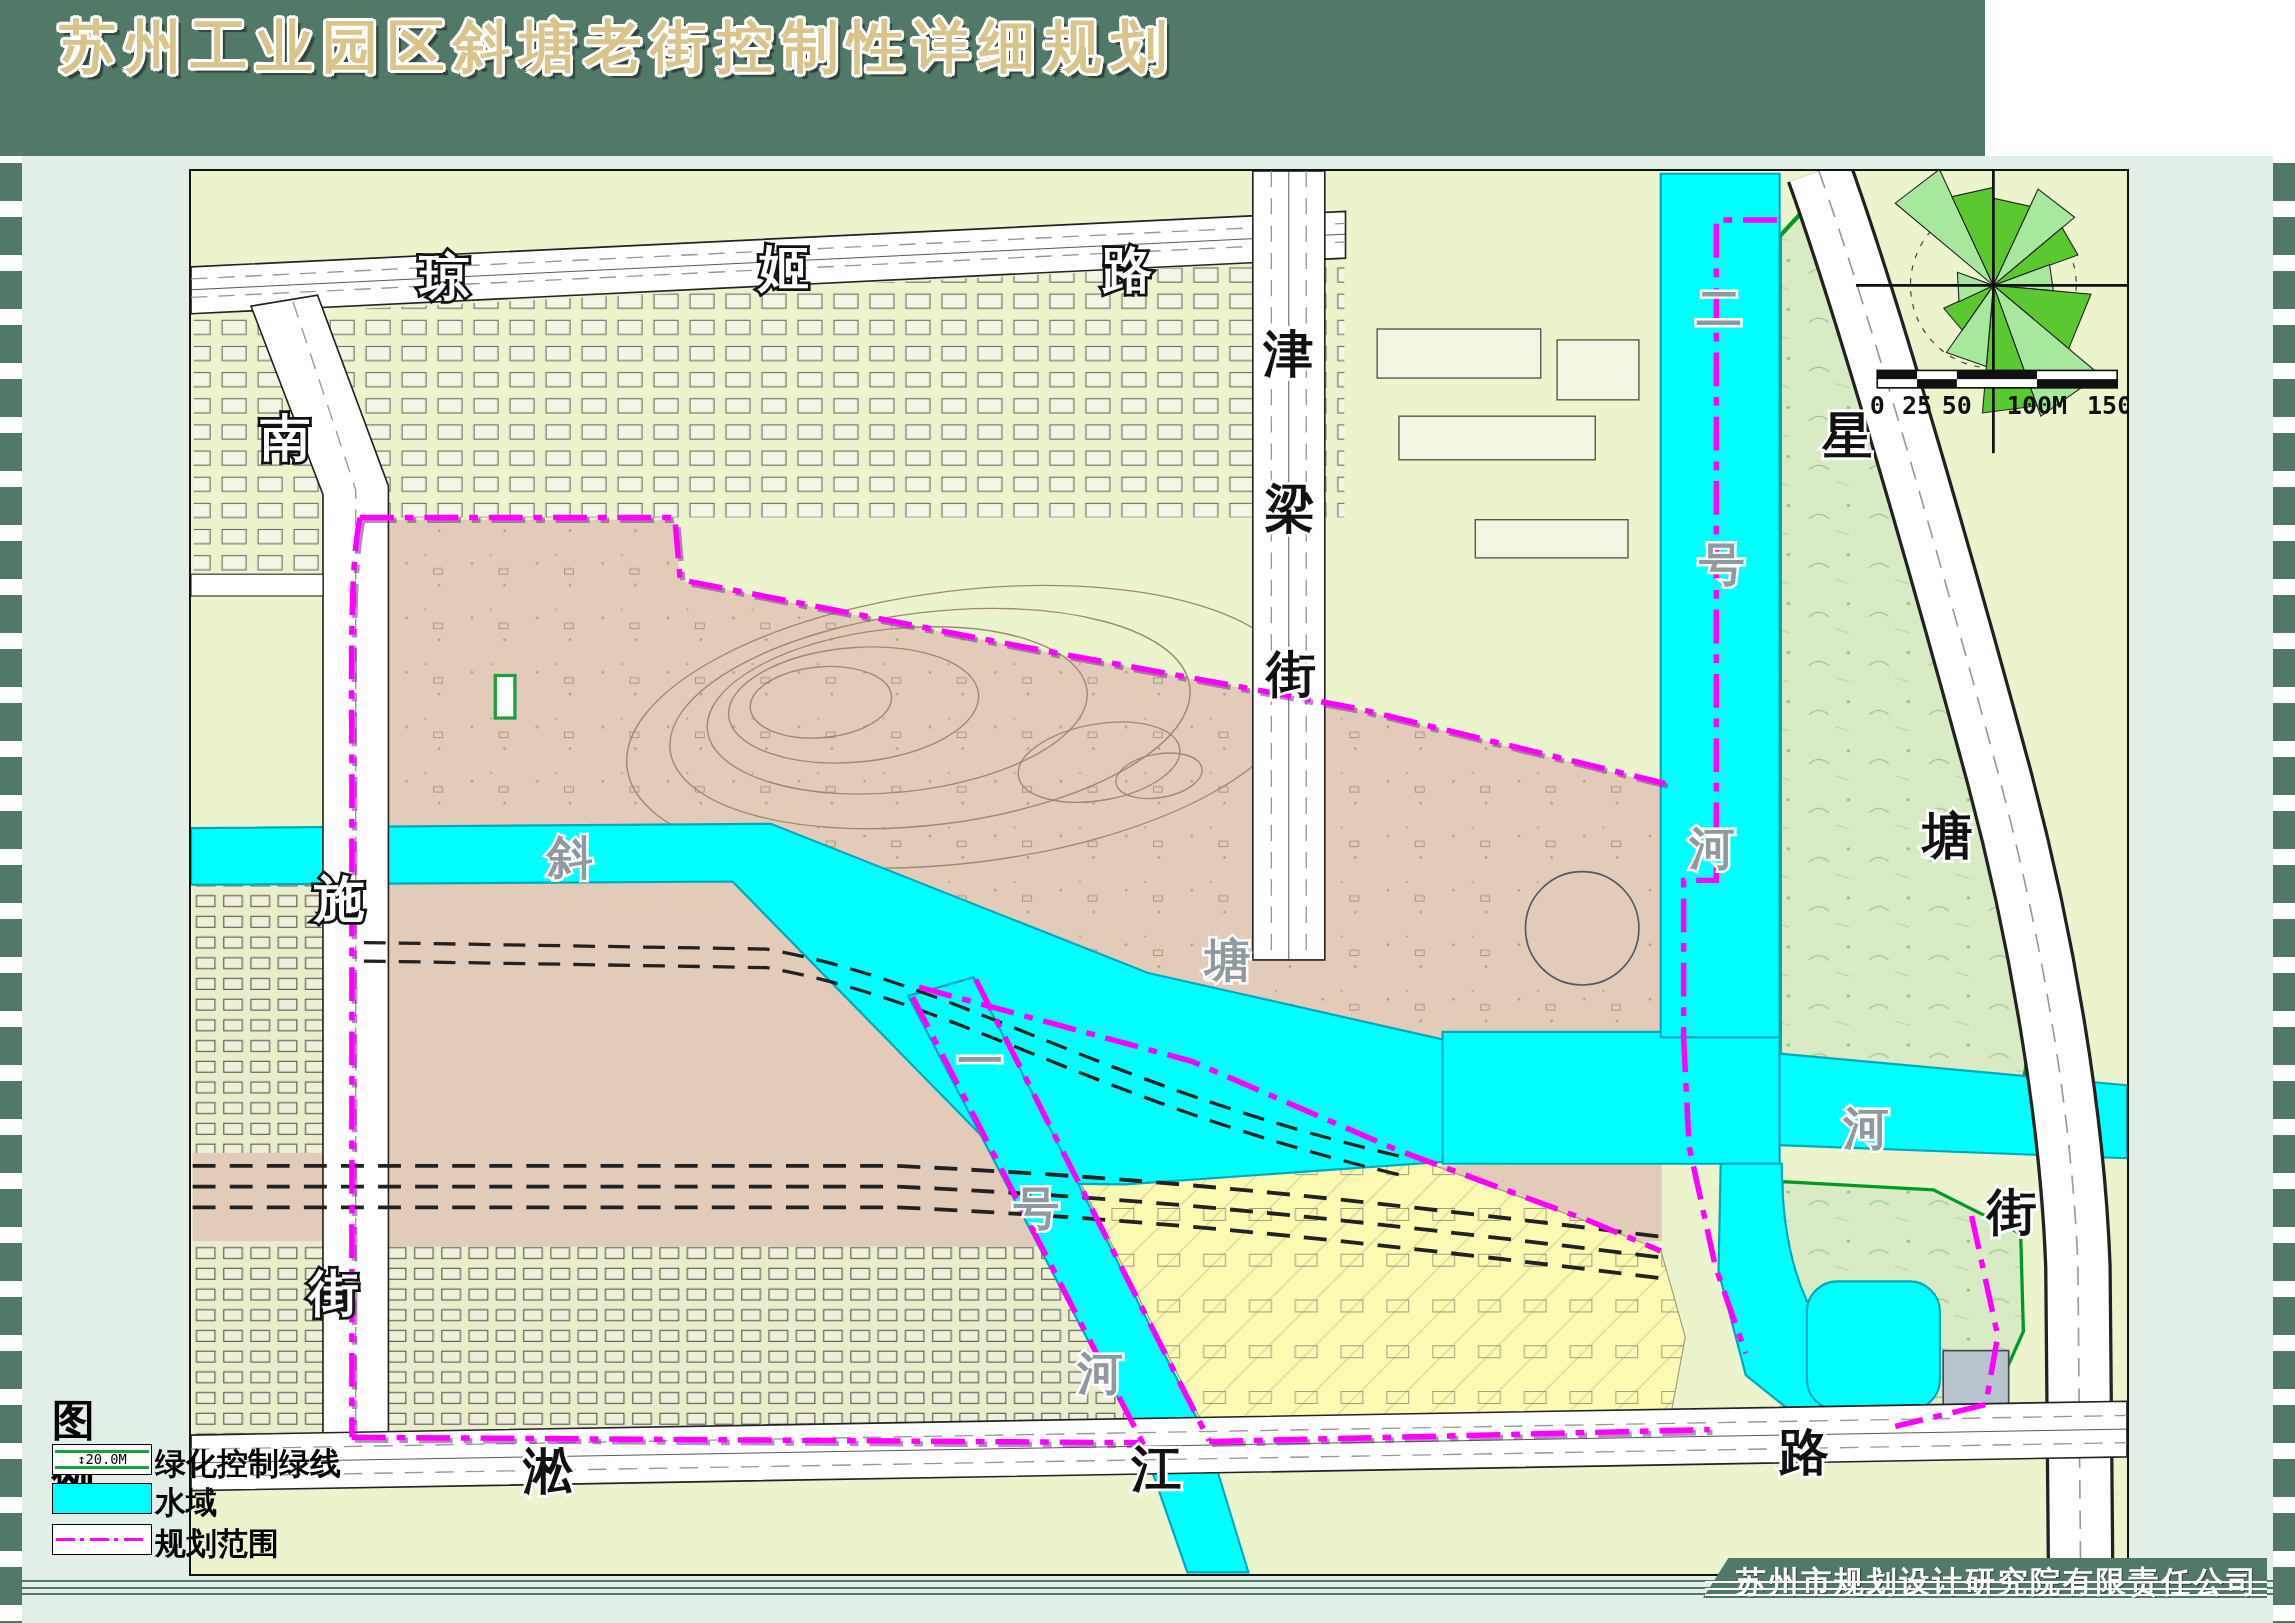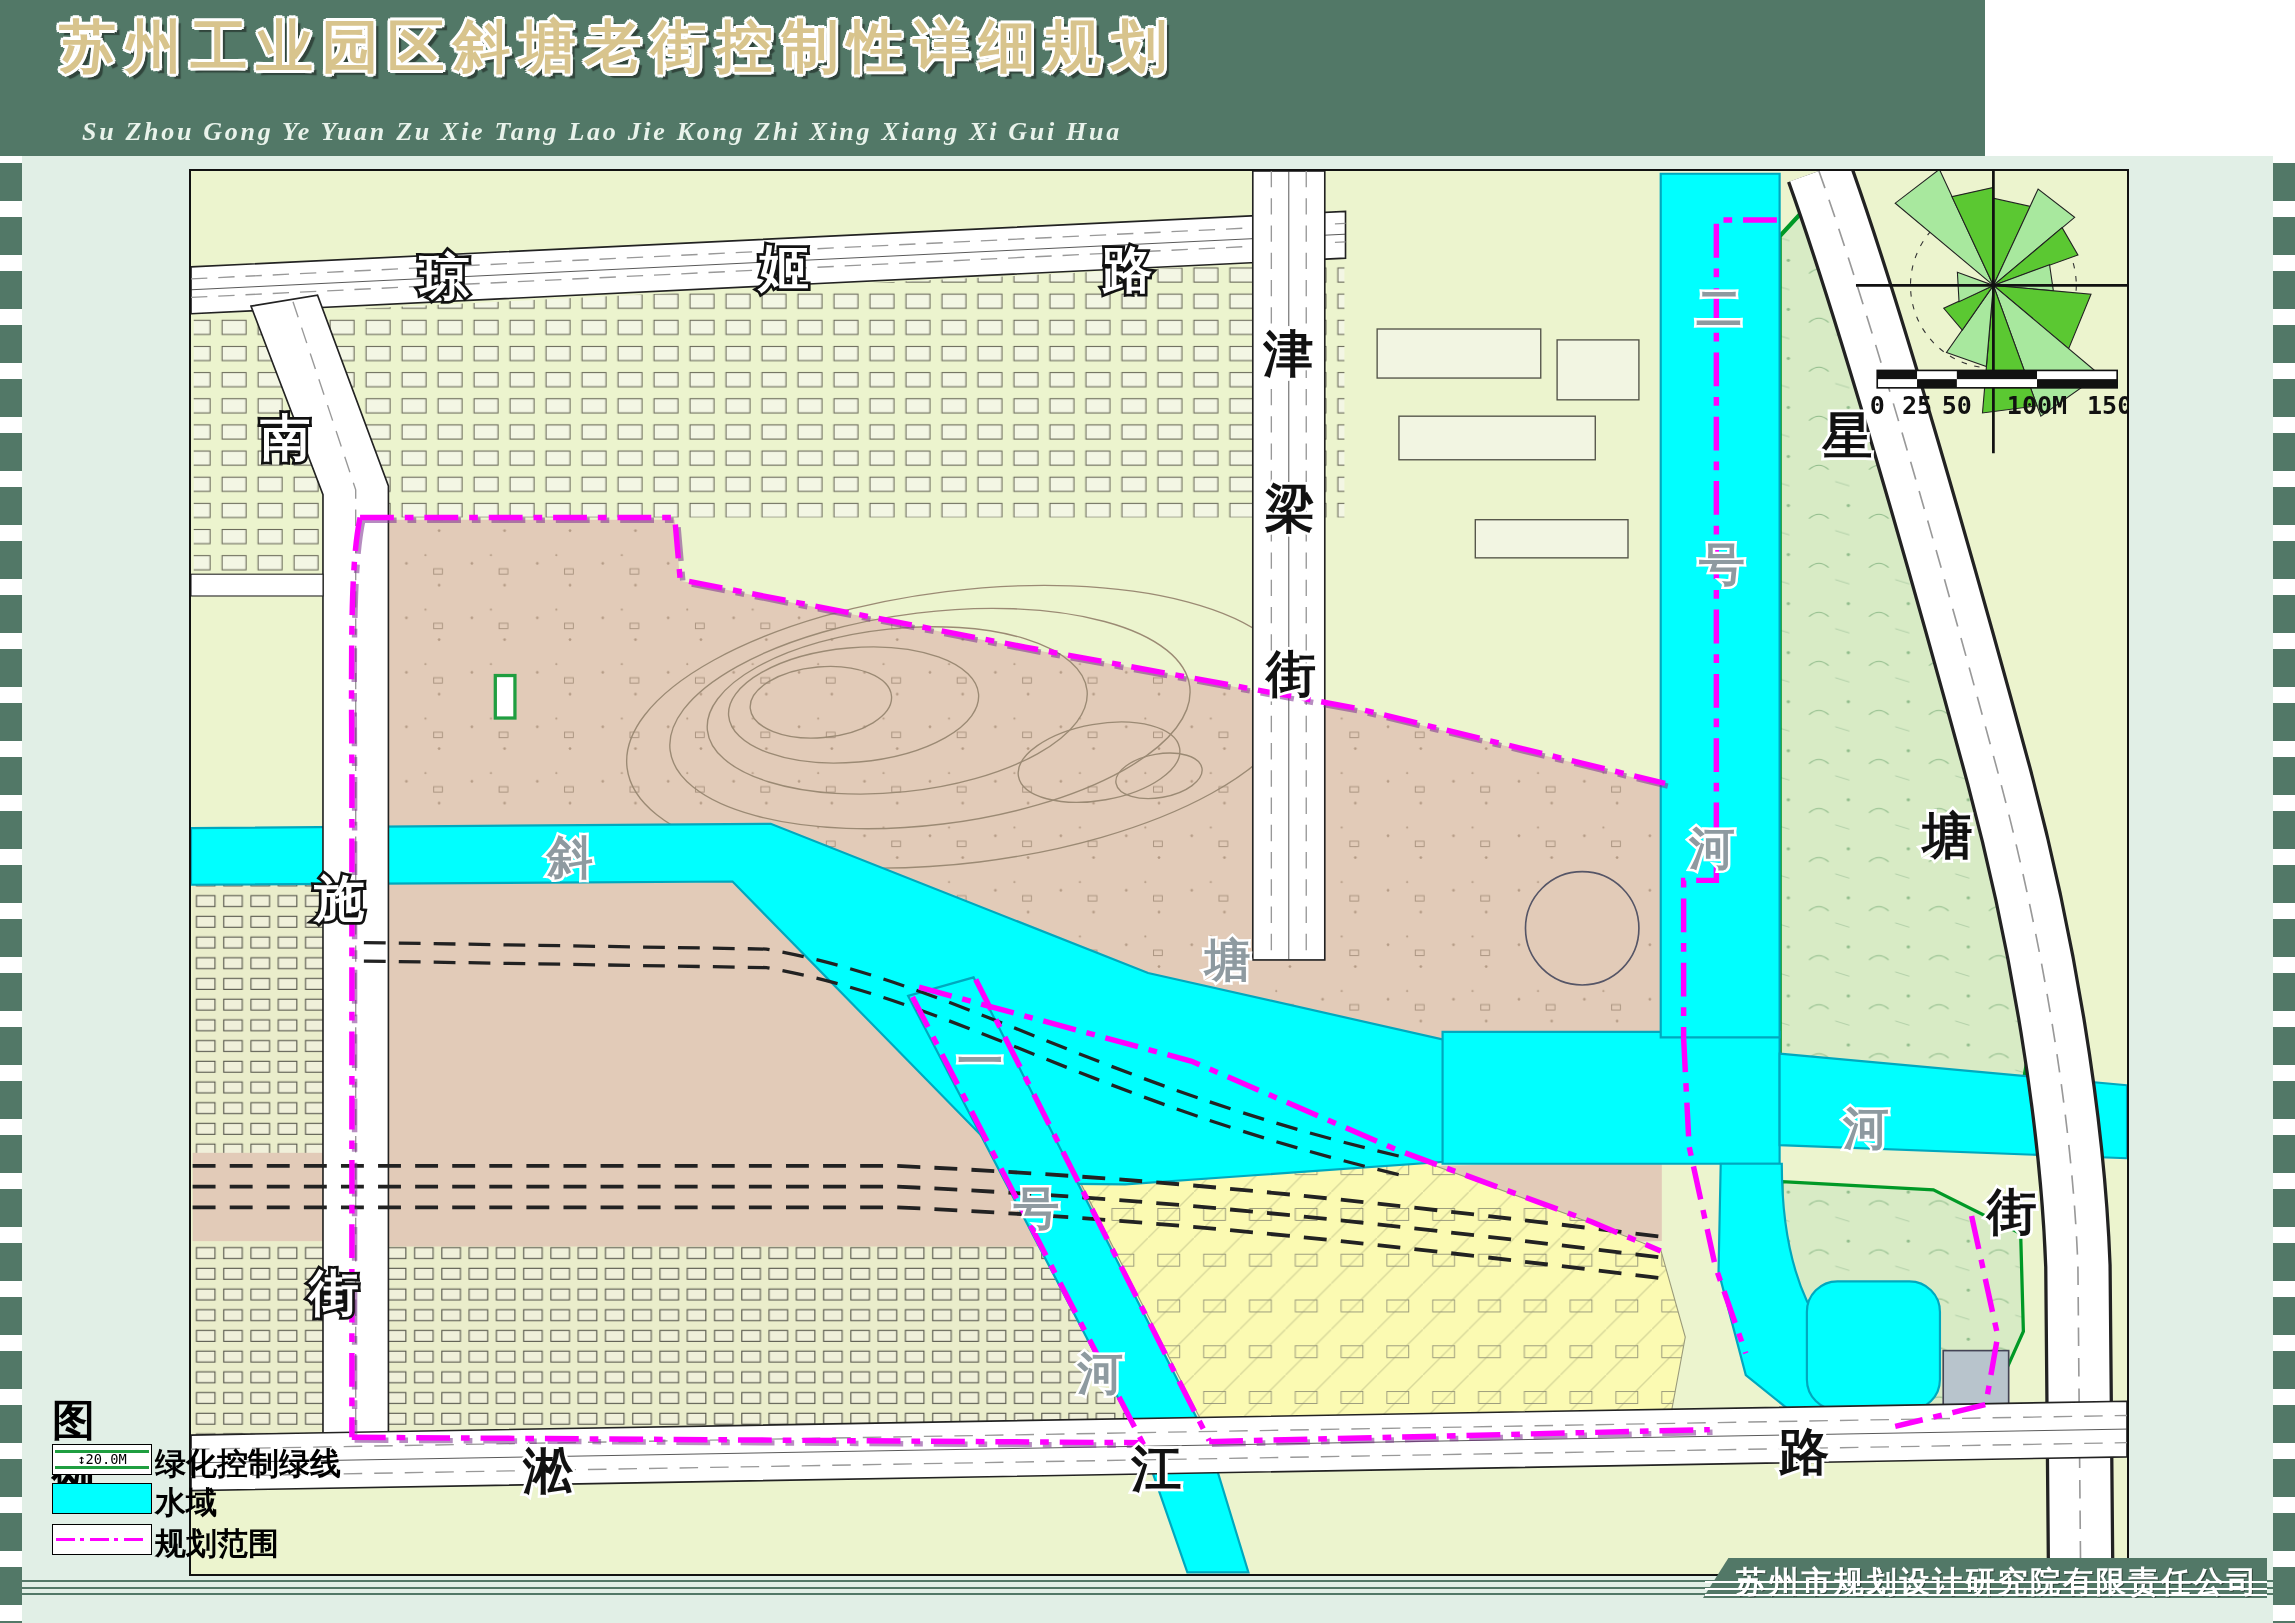--- a/index.html
+++ b/index.html
@@ -52,21 +52,20 @@
     letter-spacing:2.2px;color:#0a0a0a;z-index:6;white-space:nowrap;font-family:"Liberation Serif",serif;
     text-shadow:1.6px 1.6px 0 #fff,3.3px 3.3px 0 rgba(40,40,40,.45);}
 </style>
 </head>
 <body>
 
 <div id="page">
 
   <div id="header">
     <div id="main-title">苏州工业园区斜塘老街控制性详细规划</div>
-    <div id="sub-title">Su Zhou   Gong Ye Yuan Zu   Xie Tang Lao Jie   Kong Zhi Xing   Xiang Xi Gui Hua</div>
   </div>
 
   <div id="mat"></div>
   <div id="strip-left" class="filmstrip"></div>
   <div id="strip-right" class="filmstrip"></div>
 
   <div id="map-frame">
   <svg viewBox="345 310 3550 2575" preserveAspectRatio="none">
     <defs>
       <pattern id="bldg" width="66" height="48" patternUnits="userSpaceOnUse">

